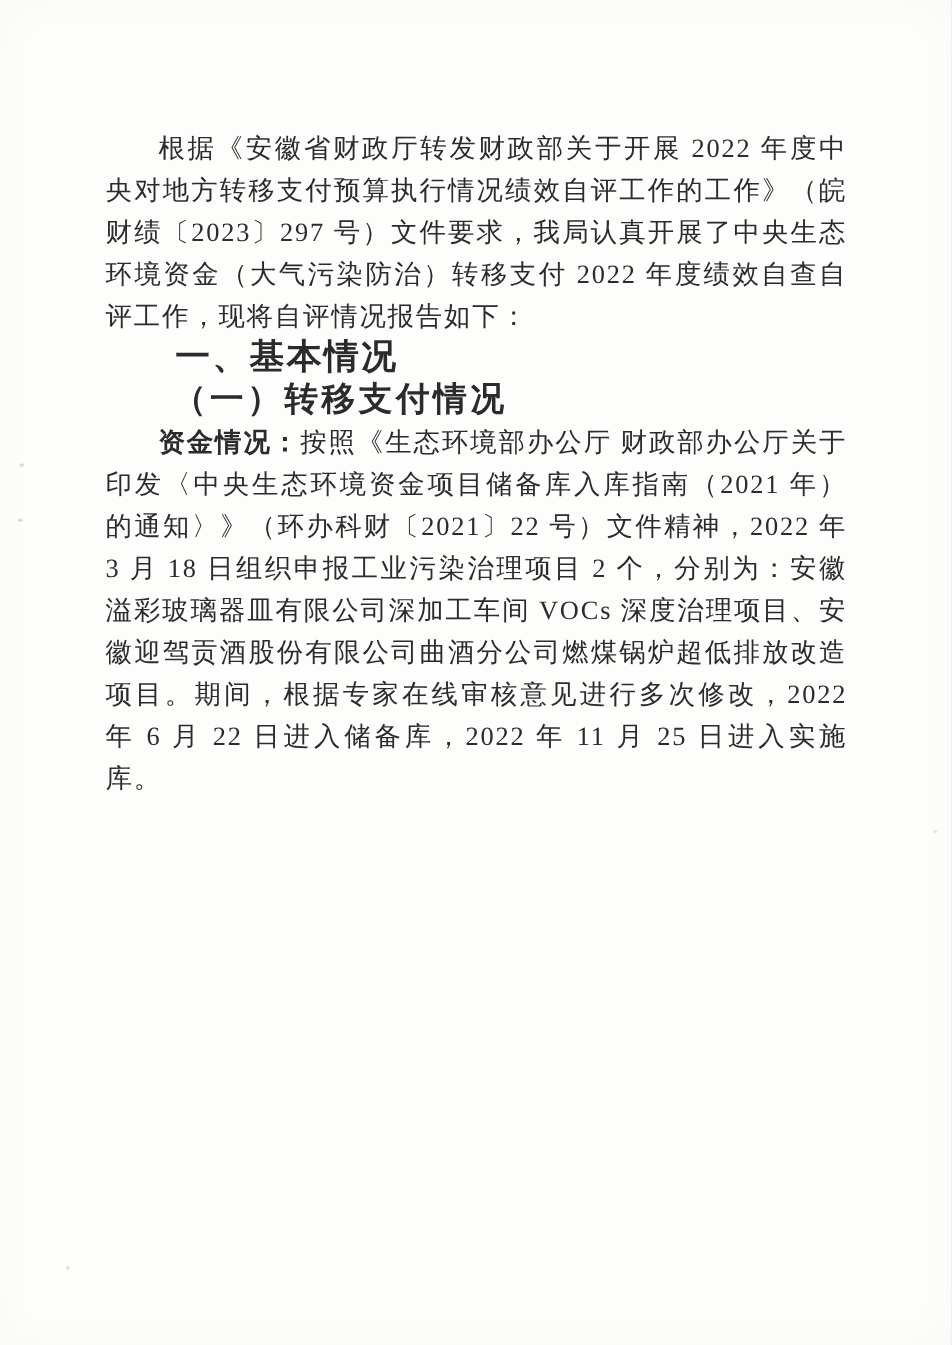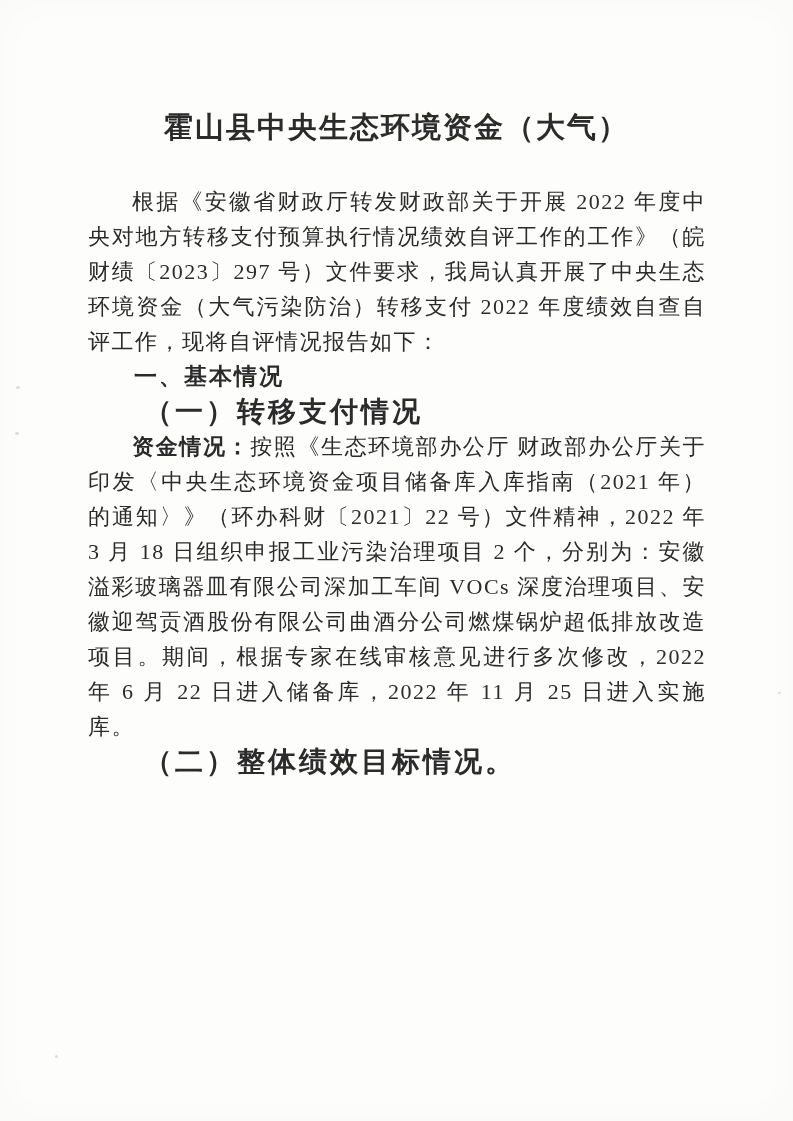--- a/index.html
+++ b/index.html
@@ -33,21 +33,21 @@
     line-height: 35px;
     letter-spacing: 1.5px;
     text-align: justify;
   }
   .para {
     margin: 0;
     text-indent: 2em;
   }
   .h-section {
     margin: 0;
-    font-size: 23px;
+    font-size: 29px;
     line-height: 35px;
     text-indent: 2em;
     font-weight: 700;
     font-family: "Liberation Sans", "DejaVu Sans", sans-serif;
     letter-spacing: 2px;
   }
   .h-sub {
     margin: 0;
     font-size: 28px;
     line-height: 35px;
@@ -62,35 +62,33 @@
     border-radius: 50%;
     opacity: 0.6;
   }
 </style>
 </head>
 <body>
 
 <div class="page">
 
   <h1 class="title">
-    <span class="title-line">霍山县中央生态环境资金（大气）</span>
   </h1>
 
   <div class="content">
 
     <p class="para">根据《安徽省财政厅转发财政部关于开展 2022 年度中央对地方转移支付预算执行情况绩效自评工作的工作》（皖财绩〔2023〕297 号）文件要求，我局认真开展了中央生态环境资金（大气污染防治）转移支付 2022 年度绩效自查自评工作，现将自评情况报告如下：</p>
 
     <h2 class="h-section">一、基本情况</h2>
 
     <h3 class="h-sub">（一）转移支付情况</h3>
 
     <p class="para"><span class="lead">资金情况：</span><span>按照《生态环境部办公厅 财政部办公厅关于印发〈中央生态环境资金项目储备库入库指南（2021 年）的通知〉》（环办科财〔2021〕22 号）文件精神，2022 年 3 月 18 日组织申报工业污染治理项目 2 个，分别为：安徽溢彩玻璃器皿有限公司深加工车间 VOCs 深度治理项目、安徽迎驾贡酒股份有限公司曲酒分公司燃煤锅炉超低排放改造项目。期间，根据专家在线审核意见进行多次修改，2022 年 6 月 22 日进入储备库，2022 年 11 月 25 日进入实施库。</span></p>
 
 
-    <h3 class="h-sub">（二）整体绩效目标情况。</h3>
 
 
   </div>
 
   <div class="speck" style="left:16px; top:386px; width:4px; height:3px;"></div>
   <div class="speck" style="left:15px; top:432px; width:4px; height:3px;"></div>
   <div class="speck" style="left:55px; top:1055px; width:3px; height:3px;"></div>
   <div class="speck" style="left:778px; top:692px; width:3px; height:2px;"></div>
 
 </div>

